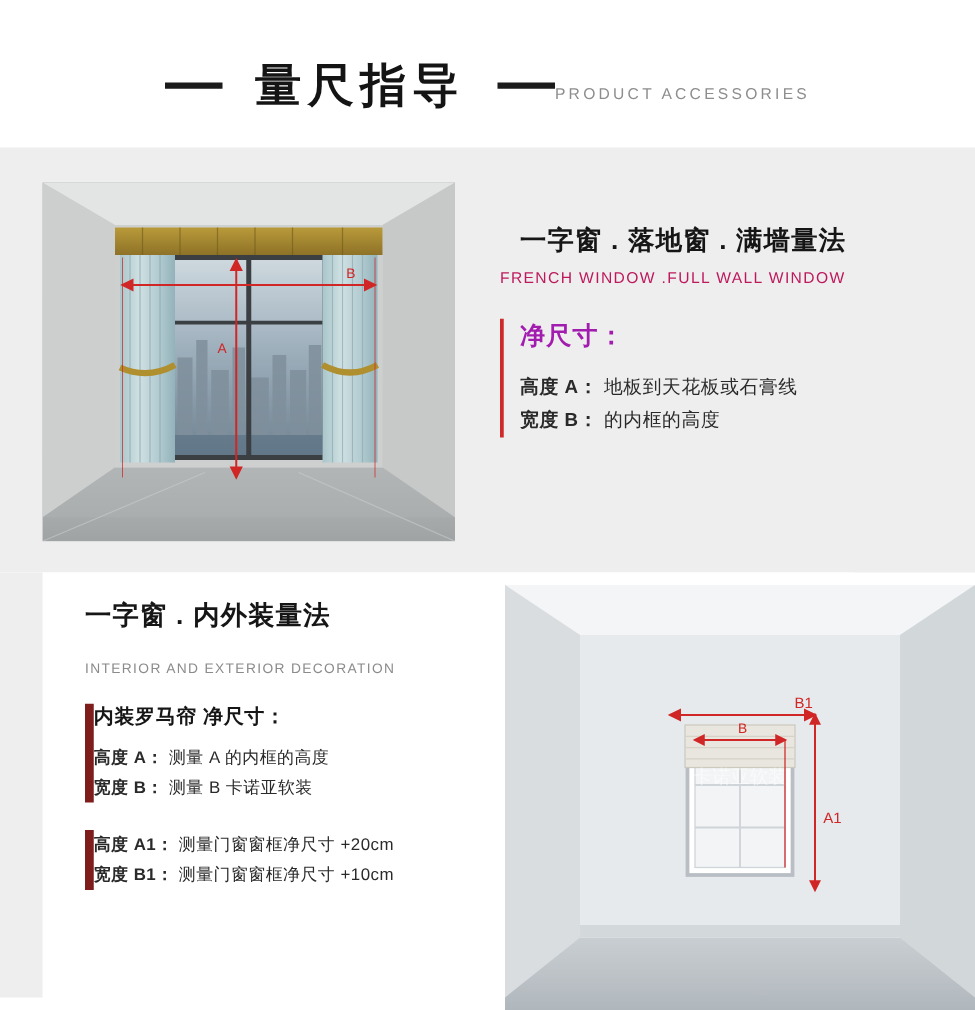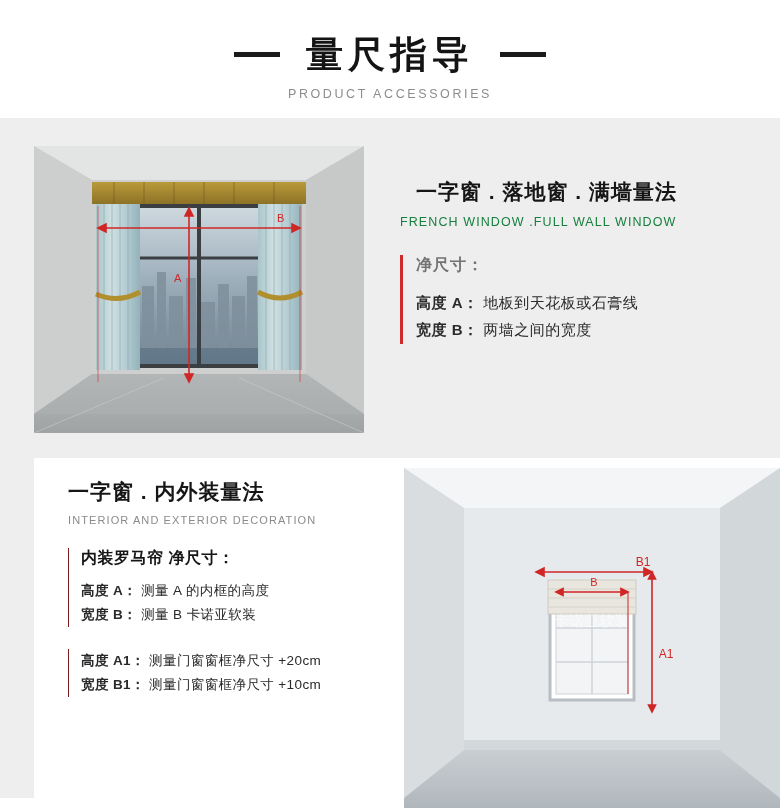--- a/index.html
+++ b/index.html
@@ -15,21 +15,21 @@
     overflow: hidden;
     position: relative;
   }
 
   
   .header {
     width: 780px;
     height: 118px;
     background: #ffffff;
     display: flex;
-    flex-direction: column;
+    flex-direction: row;
     align-items: center;
     justify-content: center;
     box-sizing: border-box;
     padding-top: 18px;
   }
   .title-row {
     display: flex;
     align-items: center;
     justify-content: center;
     gap: 26px;
@@ -79,32 +79,32 @@
   .s1-heading {
     font-size: 21px;
     font-weight: bold;
     color: #161616;
     letter-spacing: 1px;
     margin-left: 16px;
   }
   .s1-subheading {
     margin-top: 9px;
     font-size: 12.5px;
-    color: #15803d;
+    color: #be185d;
     letter-spacing: 1.1px;
   }
   .bar-block {
     margin-top: 26px;
     border-left: 3px solid #cf2a2a;
     padding-left: 13px;
   }
   .bar-title {
-    font-size: 16px;
+    font-size: 20px;
     font-weight: bold;
-    color: #737373;
+    color: #a21caf;
     letter-spacing: 1px;
     padding-bottom: 14px;
   }
   .bar-row {
     font-size: 15px;
     color: #2a2a2a;
     padding: 4px 0;
     letter-spacing: 0.5px;
   }
   .bar-row .lbl { font-weight: bold; }
@@ -123,29 +123,29 @@
     top: 20px;
     width: 330px;
   }
   .s2-heading {
     font-size: 21px;
     font-weight: bold;
     color: #161616;
     letter-spacing: 1px;
   }
   .s2-subheading {
-    margin-top: 8px;
+    margin-top: 23px;
     font-size: 11px;
     color: #8b8b8b;
     letter-spacing: 1.1px;
   }
   .group {
     margin-top: 22px;
-    border-left: 1px solid #7f1d1d;
-    padding-left: 12px;
+    border-left: 7px solid #7f1d1d;
+    padding-left: 0;
   }
   .group-title {
     font-size: 16px;
     font-weight: bold;
     color: #161616;
     letter-spacing: 0.5px;
     padding-bottom: 10px;
   }
   .group-row {
     font-size: 13.5px;
@@ -296,21 +296,21 @@
 
     <div class="bar-block">
       <div class="bar-title">净尺寸：</div>
 
       <div class="bar-row">
         <span class="lbl">高度 A：</span>
         <span>地板到天花板或石膏线</span>
       </div>
       <div class="bar-row">
         <span class="lbl">宽度 B：</span>
-        <span>两墙之间的宽度</span>
+        <span>的内框的高度</span>
       </div>
     </div>
   </div>
 </div>
 
 <div class="section2">
   <div class="strip-left"></div>
 
   <div class="s2-text">
     <div class="s2-heading">一字窗 . 内外装量法</div>

